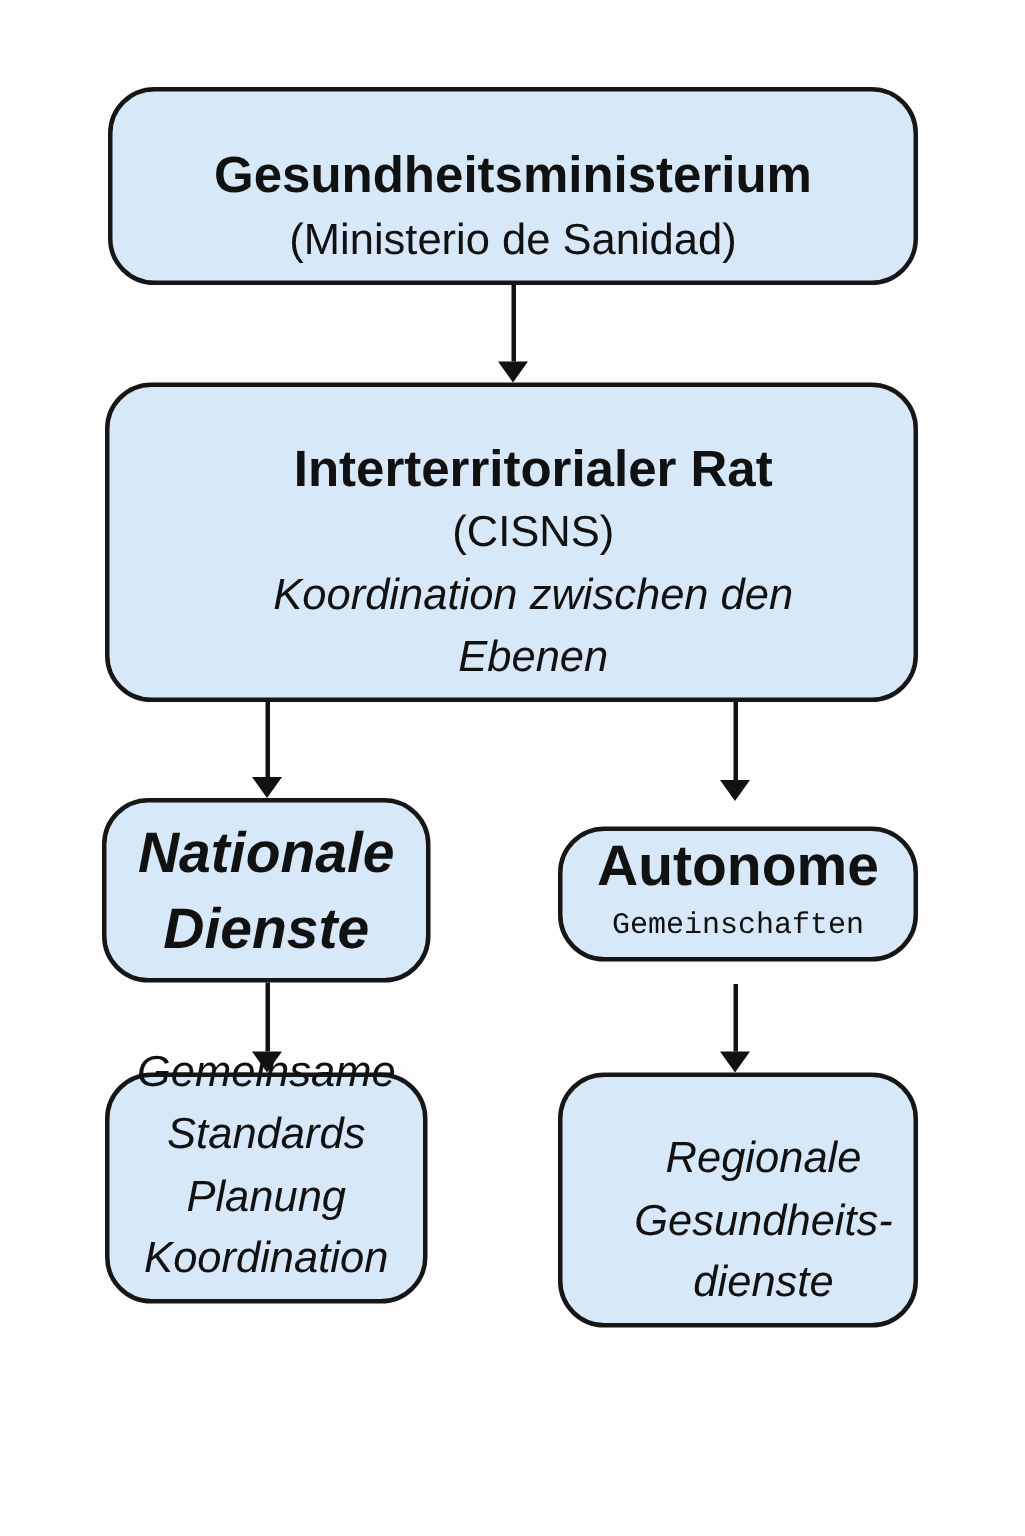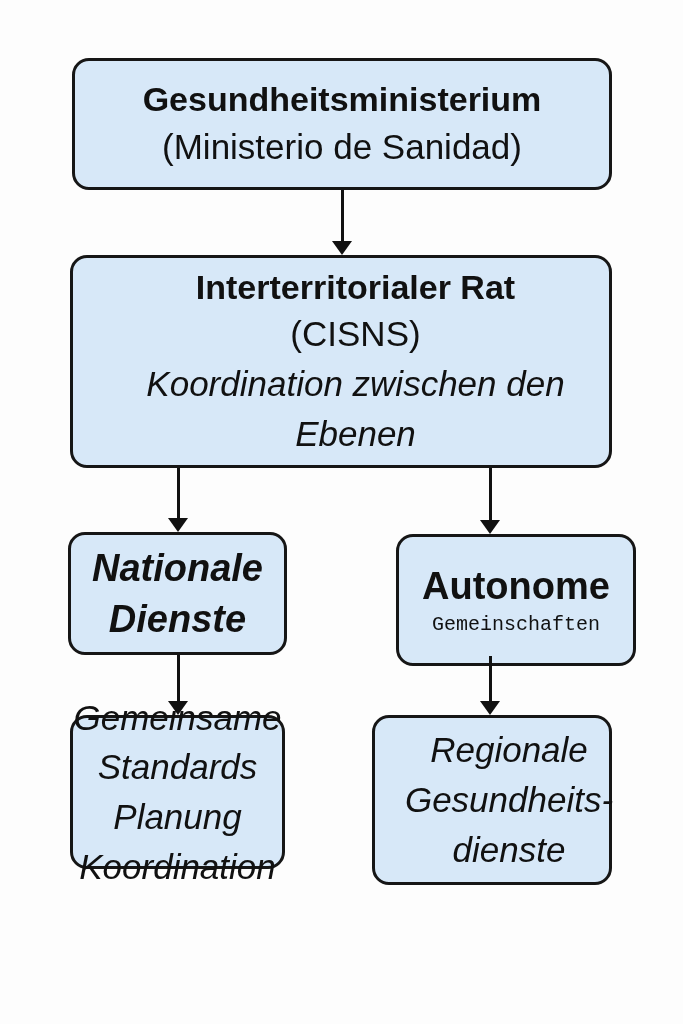--- a/index.html
+++ b/index.html
@@ -17,38 +17,38 @@
     height: 1024px;
     background: var(--background);
     font-family: "Liberation Sans", "DejaVu Sans", sans-serif;
     color: var(--text);
     overflow: hidden;
   }
   .box {
     position: absolute;
     background: var(--box-fill);
     border: 3px solid var(--box-border);
-    border-radius: 17px;
+    border-radius: 31px;
     display: flex;
     flex-direction: column;
-    justify-content: center;
+    justify-content: flex-end;
     align-items: center;
     text-align: center;
     padding: 6px 10px;
   }
   .t-bold { font-weight: 700; font-size: 34px; line-height: 1.32; }
   .t-bold-sm { font-weight: 700; font-size: 38px; line-height: 1.34; }
-  .t-reg { font-weight: 400; font-size: 35px; line-height: 1.42; }
+  .t-reg { font-weight: 400; font-size: 29px; line-height: 1.42; }
   .t-reg-sm { font-weight: 400; font-size: 20px; line-height: 1.4; font-family: Liberation Mono, monospace; }
   .pre { white-space: pre-line; font-style: italic; }
 
   #box-ministry   { left: 72px;  top: 58px;  width: 540px; height: 132px; }
   #box-council    { left: 70px;  top: 255px; width: 542px; height: 213px; padding-left: 39px; }
   #box-national   { left: 68px;  top: 532px; width: 219px; height: 123px; }
-  #box-autonomous { left: 372px; top: 534px; width: 240px; height: 132px; margin-left: 24px; }
+  #box-autonomous { left: 372px; top: 551px; width: 240px; height: 90px; }
   #box-shared     { left: 70px;  top: 715px; width: 215px; height: 154px; }
   #box-regional   { left: 372px; top: 715px; width: 240px; height: 170px; padding-left: 44px; }
 
   .arrow {
     position: absolute;
     width: 20px;
     display: flex;
     flex-direction: column;
     align-items: center;
   }

